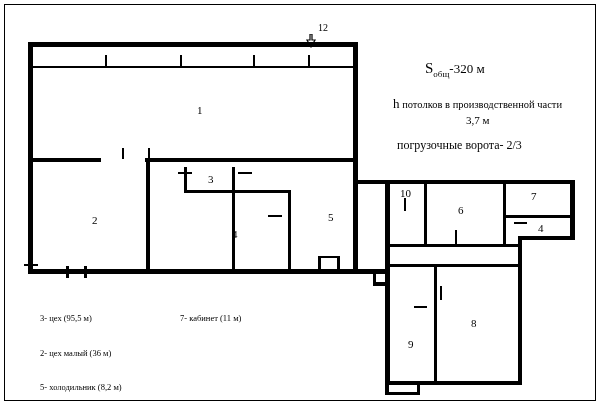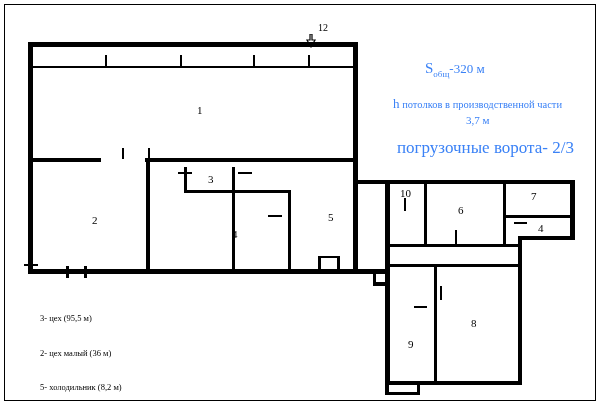--- a/index.html
+++ b/index.html
@@ -3,21 +3,21 @@
 <meta charset="utf-8">
 <style>
   html,body{margin:0;padding:0;}
   body{width:600px;height:405px;background:#ffffff;font-family:"Liberation Sans",sans-serif;}
   #stage{position:relative;width:600px;height:405px;overflow:hidden;background:#fff;}
   .frame{position:absolute;left:4px;top:4px;width:592px;height:397px;border:1px solid #000;box-sizing:border-box;}
   .wall{position:absolute;background:#000;}
   .thin{position:absolute;background:#000;}
   .roomnum{position:absolute;font-size:11px;color:#000;font-family:"Liberation Serif",serif;}
   .legend{position:absolute;font-size:8.5px;line-height:11.5px;color:#000;font-family:"Liberation Serif",serif;white-space:pre;}
-  .note{position:absolute;color:#3b82f6;font-family:"Liberation Serif",serif;}
+  .note{position:absolute;color:#000000;font-family:"Liberation Serif",serif;}
   .arrow{position:absolute;}
   .lbl12{position:absolute;font-size:10px;font-family:"Liberation Serif",serif;}
 </style>
 </head>
 <body>
 
 <div id="stage">
   <div class="frame"></div>
 
   <div class="wall" style="left:28px;top:42px;width:330px;height:5px;"></div>
@@ -116,29 +116,30 @@
 
   <div class="note" style="left:425px;top:60px;font-size:13px;">
     <span style="font-size:15px;">S</span><span style="font-size:9px;vertical-align:sub;">общ</span><span>-320 м</span>
   </div>
 
   <div class="note" style="left:393px;top:96px;font-size:10.5px;">
     <span style="font-size:13px;">h</span><span> потолков в производственной части</span>
   </div>
   <div class="note" style="left:466px;top:114px;font-size:11px;">3,7 м</div>
 
-  <div class="note" style="left:397px;top:138px;font-size:17px;">погрузочные ворота- 2/3</div>
+  <div class="note" style="left:397px;top:138px;font-size:12px;">погрузочные ворота- 2/3</div>
 
   <div class="legend" style="left:40px;top:290px;">
     <div>3- цех (95,5 м)</div>
     <div>2- цех малый (36 м)</div>
     <div>5- холодильник (8,2 м)</div>
     
     
     
   </div>
 
   <div class="legend" style="left:180px;top:290px;">
+    <div>7- кабинет (11 м)</div>
     
     
     
   </div>
 </div>
 
 </body></html>

